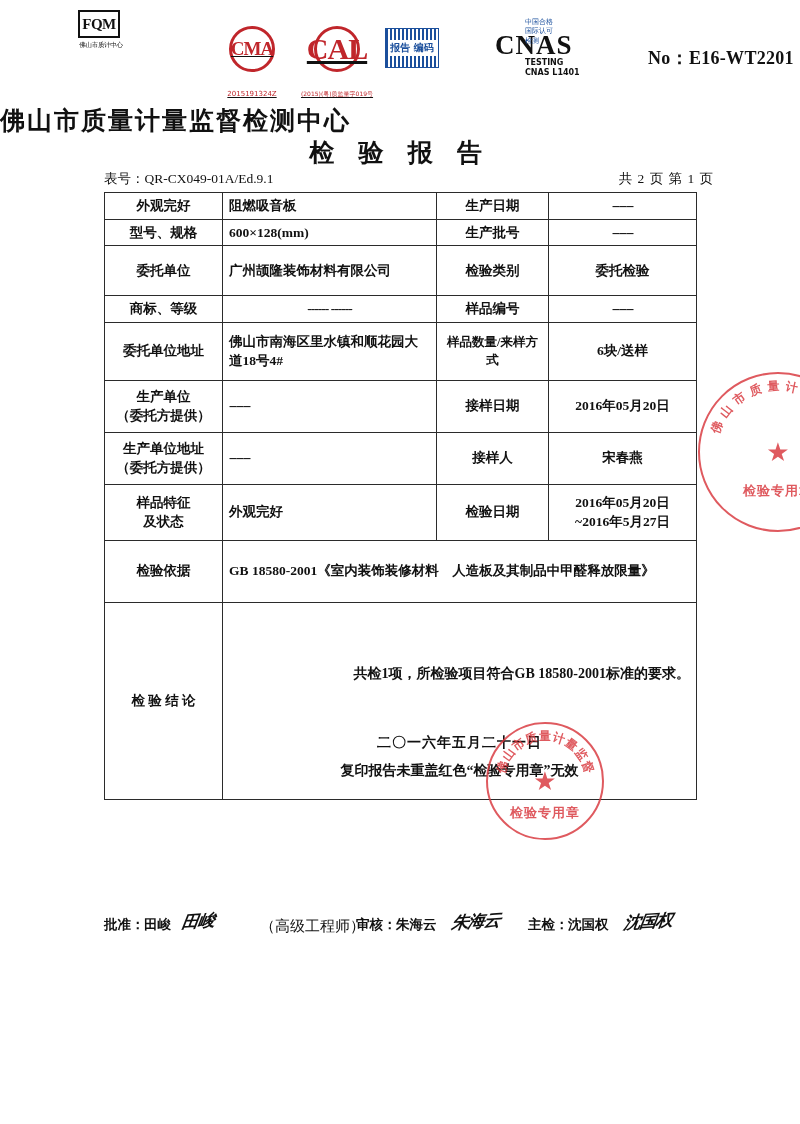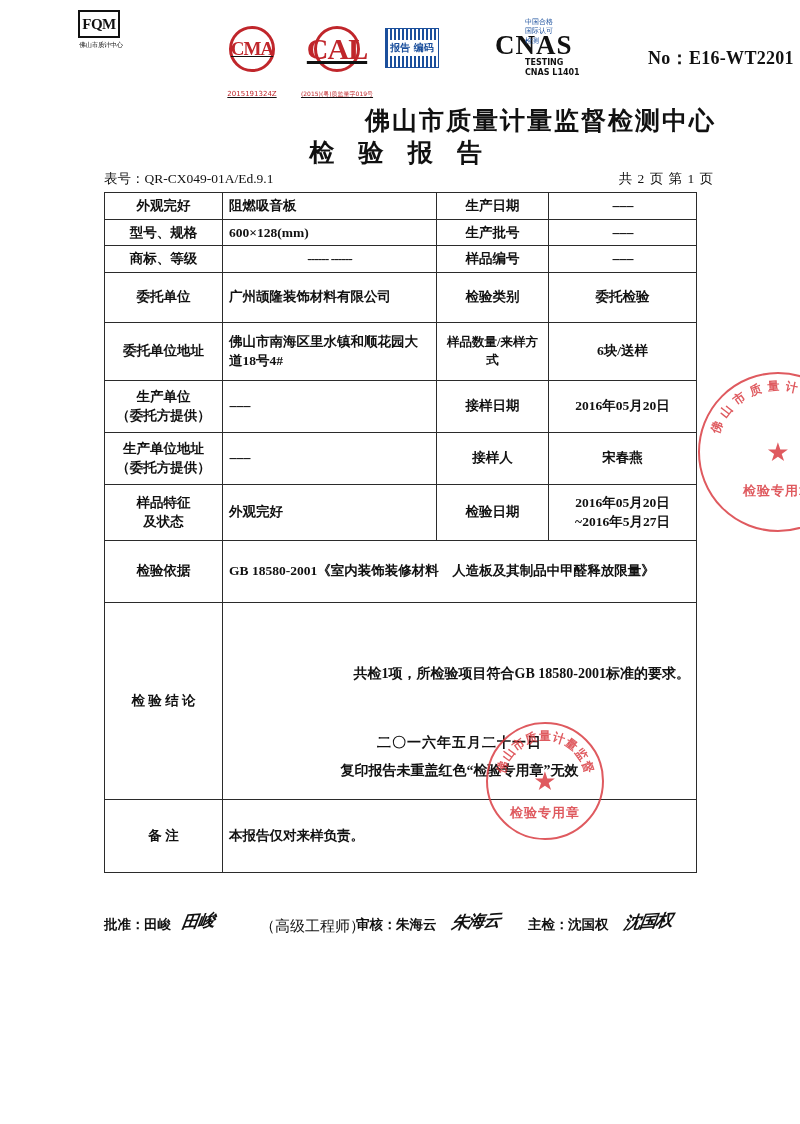--- a/index.html
+++ b/index.html
@@ -134,21 +134,21 @@
     font-size: 18px;
     font-weight: bold;
     letter-spacing: 0.3px;
   }
 
   
   .title-main {
     position: absolute;
     left: 0; top: 104px;
     width: 716px;
-    text-align: right;
+    text-align: left;
     font-size: 25px;
     font-weight: bold;
     letter-spacing: 2px;
   }
   .title-sub {
     position: absolute;
     left: 0; top: 136px;
     width: 800px;
     text-align: center;
     font-size: 25px;
@@ -360,31 +360,31 @@
         <td class="val">阻燃吸音板</td>
         <td class="lbl">生产日期</td>
         <td class="val c dash">------</td>
       </tr>
       <tr>
         <td class="lbl">型号、规格</td>
         <td class="val">600×128(mm)</td>
         <td class="lbl">生产批号</td>
         <td class="val c dash">------</td>
       </tr>
+      <tr style="height:50px">
+        <td class="lbl">委托单位</td>
+        <td class="val">广州颉隆装饰材料有限公司</td>
+        <td class="lbl">检验类别</td>
+        <td class="val c">委托检验</td>
+      </tr>
       <tr>
         <td class="lbl">商标、等级</td>
         <td class="val c dash">------  ------</td>
         <td class="lbl">样品编号</td>
         <td class="val c dash">------</td>
-      </tr>
-      <tr style="height:50px">
-        <td class="lbl">委托单位</td>
-        <td class="val">广州颉隆装饰材料有限公司</td>
-        <td class="lbl">检验类别</td>
-        <td class="val c">委托检验</td>
       </tr>
       <tr style="height:58px">
         <td class="lbl">委托单位地址</td>
         <td class="val">佛山市南海区里水镇和顺花园大道18号4#</td>
         <td class="lbl small" style="white-space:normal">样品数量/来样方式</td>
         <td class="val c">6块/送样</td>
       </tr>
       <tr style="height:52px">
         <td class="lbl" style="white-space:pre-line">生产单位
 （委托方提供）</td>
@@ -411,24 +411,20 @@
         <td class="lbl">检验依据</td>
         <td class="val" colspan="3" style="line-height:1.7">GB 18580-2001《室内装饰装修材料　人造板及其制品中甲醛释放限量》</td>
       </tr>
       <tr>
         <td class="concl-label" style="white-space:pre-line">检 验 结 论</td>
         <td class="concl-body" colspan="3">
           <div class="concl-text">共检1项，所检验项目符合GB 18580-2001标准的要求。</div>
           <div class="concl-date">二〇一六年五月二十一日</div>
           <div class="concl-note">复印报告未重盖红色“检验专用章”无效</div>
         </td>
-      </tr>
-      <tr>
-        <td class="concl-label" style="white-space:pre-line;line-height:2.2">备 注</td>
-        <td class="remark-body" colspan="3">本报告仅对来样负责。</td>
       </tr>
     </tbody>
   </table>
 
   <div class="sign-row">
     <span class="s" style="left:0;top:8px;">批准：</span>
     <span class="s" style="left:40px;top:8px;">田峻</span>
     <span class="s hand" style="left:78px;top:2px;">田峻</span>
     <span class="s paren" style="left:156px;top:9px;font-size:15px;">（高级工程师）</span>
     <span class="s" style="left:252px;top:8px;">审核：</span>

